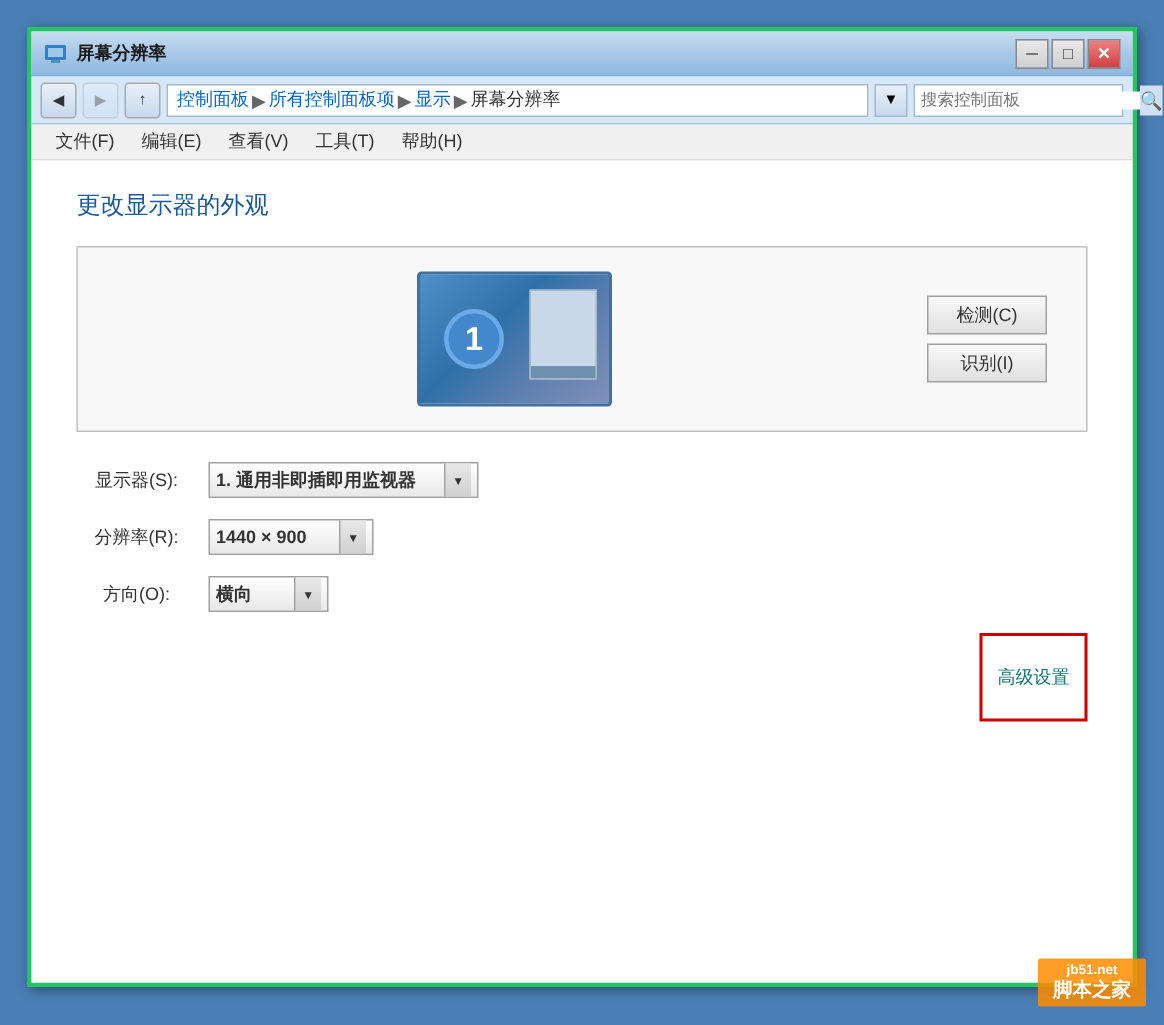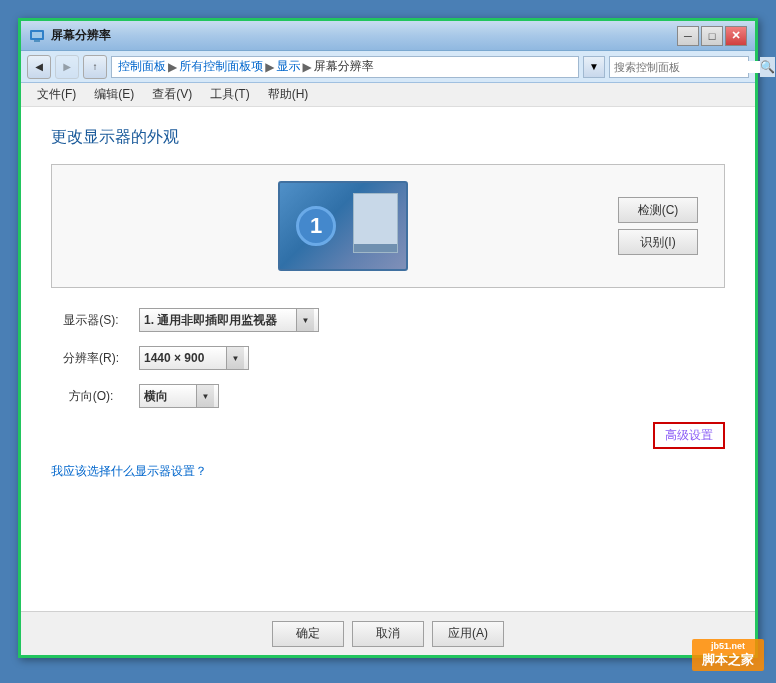--- a/index.html
+++ b/index.html
@@ -352,25 +352,25 @@
     
     .advanced-settings-row {
       display: flex;
       justify-content: flex-end;
       margin-bottom: 14px;
       margin-top: 4px;
     }
 
     .advanced-btn {
       border: 2px solid #cc0000;
-      padding: 3px 10px;
+      padding: 19px 10px;
       background: white;
       cursor: pointer;
       font-size: 12px;
-      color: #8b5cf6;
+      color: #0f766e;
     }
 
     
     .links-area {
       margin-top: 10px;
     }
 
     .link-item {
       color: #0066cc;
       font-size: 12px;
@@ -517,28 +517,22 @@
           <span class="select-text">横向</span>
           <div class="select-arrow">▼</div>
         </div>
       </div>
 
       <div class="advanced-settings-row">
         <button class="advanced-btn">高级设置</button>
       </div>
 
       <div class="links-area">
-        <a class="link-item">我应该选择什么显示器设置？</a>
       </div>
     </div>
   </div>
 
-  <div class="bottom-bar">
-    <button class="bottom-btn">确定</button>
-    <button class="bottom-btn">取消</button>
-    <button class="bottom-btn">应用(A)</button>
-  </div>
 </div>
 
 <div class="watermark">
   <span class="watermark-small">jb51.net</span>
   <span>脚本之家</span>
 </div>
 
 </body></html>

